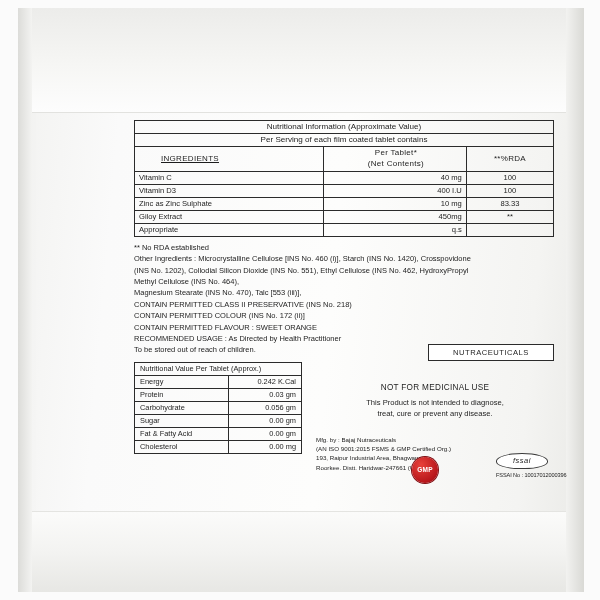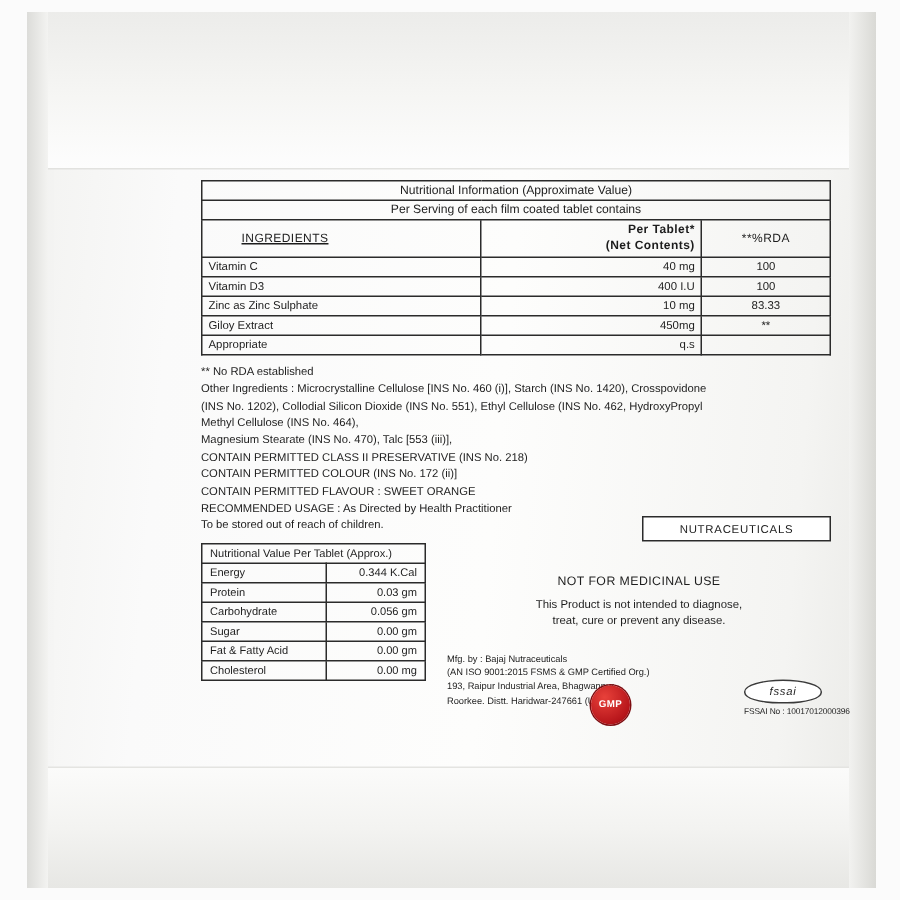--- a/index.html
+++ b/index.html
@@ -92,40 +92,40 @@
     padding: 0 4px 2px 4px;
     font-size: 8.1px;
   }
   .hdr td {
     text-align: center;
     font-size: 8px;
     letter-spacing: .3px;
     padding: 3px 4px;
   }
   .hdr td.ing { text-align: left; padding-left: 26px; text-decoration: underline; }
-  .hdr td.per { text-align: right; padding-left: 6px; line-height: 1.35; font-weight: bold; }
+  .hdr td.per { text-align: center; padding-left: 6px; line-height: 1.35; }
   td.c { text-align: center; }
   td.r { text-align: right; padding-right: 24px; }
   td.ingname { padding-left: 6px; }
   .row td { height: 10px; }
 
   
   .para {
     font-size: 7.5px;
     line-height: 1.52;
     margin-top: 5px;
   }
   .para div { white-space: nowrap; }
 
   
   .lower {
     display: flex;
     margin-top: 6px;
   }
-  .lower-left { width: 150px; }
+  .lower-left { width: 168px; }
   .lower-right {
     flex: 1;
     padding-left: 14px;
     position: relative;
   }
   table.nv {
     border-collapse: collapse;
     width: 100%;
     font-size: 7.4px;
   }
@@ -286,21 +286,21 @@
 
       <div class="lower">
         <div class="lower-left">
           <table class="nv">
             <tbody>
                 <tr class="nv-head">
               <td colspan="2">Nutritional Value Per Tablet (Approx.)</td>
             </tr>
             <tr>
               <td>Energy</td>
-              <td class="val">0.344 K.Cal</td>
+              <td class="val">0.242 K.Cal</td>
             </tr>
             <tr>
               <td>Protein</td>
               <td class="val">0.03 gm</td>
             </tr>
             <tr>
               <td>Carbohydrate</td>
               <td class="val">0.056 gm</td>
             </tr>
             <tr>

